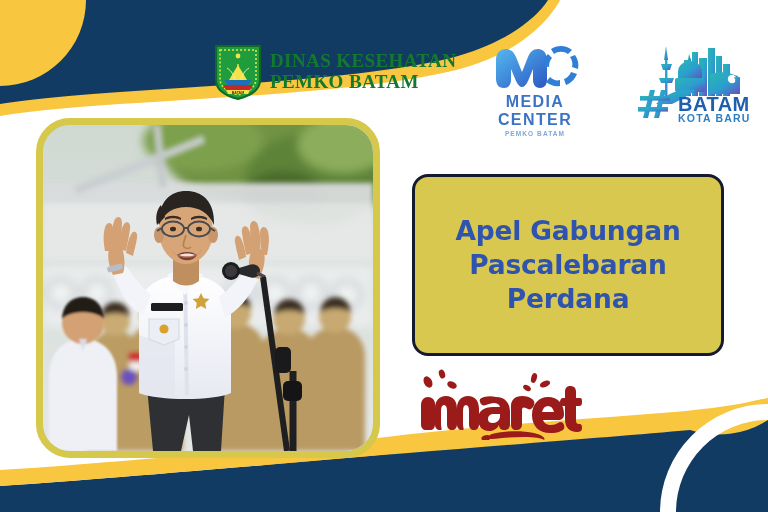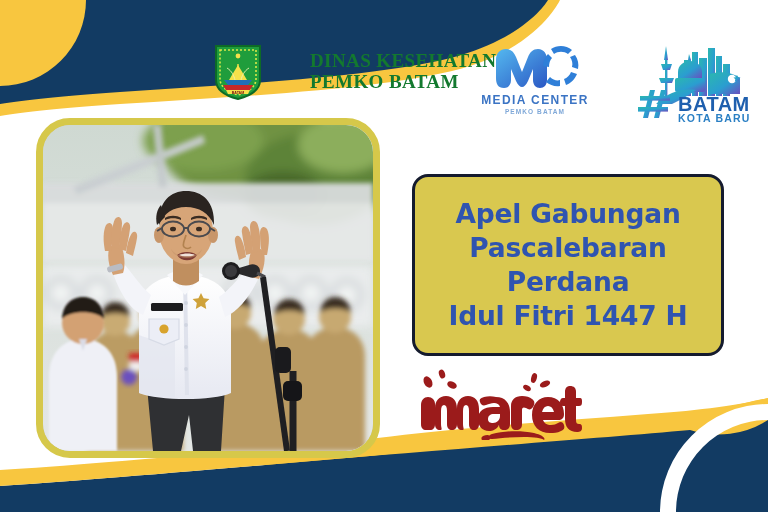--- a/index.html
+++ b/index.html
@@ -52,34 +52,33 @@
     flex: none;
   }
   .dinkes-text {
     line-height: 1.08;
     font-family: "Liberation Serif", serif;
     font-weight: bold;
     font-size: 19px;
     letter-spacing: 0.4px;
     color: #13792f;
     white-space: nowrap;
-    margin-left: 40px;
   }
   .dinkes-text div { display: block; }
 
   .logo-mc {
     position: absolute;
     left: 480px;
     top: 8px;
     width: 110px;
     text-align: center;
   }
   .mc-mark { width: 110px; height: 48px; display: block; }
   .mc-cap1 {
-    font-size: 12px;
+    font-size: 16px;
     font-weight: bold;
     letter-spacing: 1.4px;
     color: #3b74c4;
     margin-top: 1px;
   }
   .mc-cap2 {
     font-size: 6.5px;
     font-weight: bold;
     letter-spacing: 1.1px;
     color: #7fa8d8;
@@ -465,21 +464,20 @@
           <rect x="240" y="256" width="19" height="20" rx="5" fill="#151518"></rect>
         </g>
       </svg>
     </div>
   </div>
 
   <div class="title-panel">
     <div class="title-line">Apel Gabungan</div>
     <div class="title-line">Pascalebaran</div>
     <div class="title-line">Perdana</div>
-    <div class="title-line">Idul Fitri 1447 H</div>
   </div>
 
   <div class="maret">
     <svg viewBox="0 0 170 72" xmlns="http://www.w3.org/2000/svg">
       <g fill="#9B1B1B">
 
         <ellipse cx="16" cy="14" rx="4" ry="6" transform="rotate(-28 16 14)"></ellipse>
         <ellipse cx="30" cy="6" rx="3" ry="4.6" transform="rotate(-18 30 6)"></ellipse>
         <ellipse cx="40" cy="17" rx="5" ry="3.4" transform="rotate(24 40 17)"></ellipse>
 

